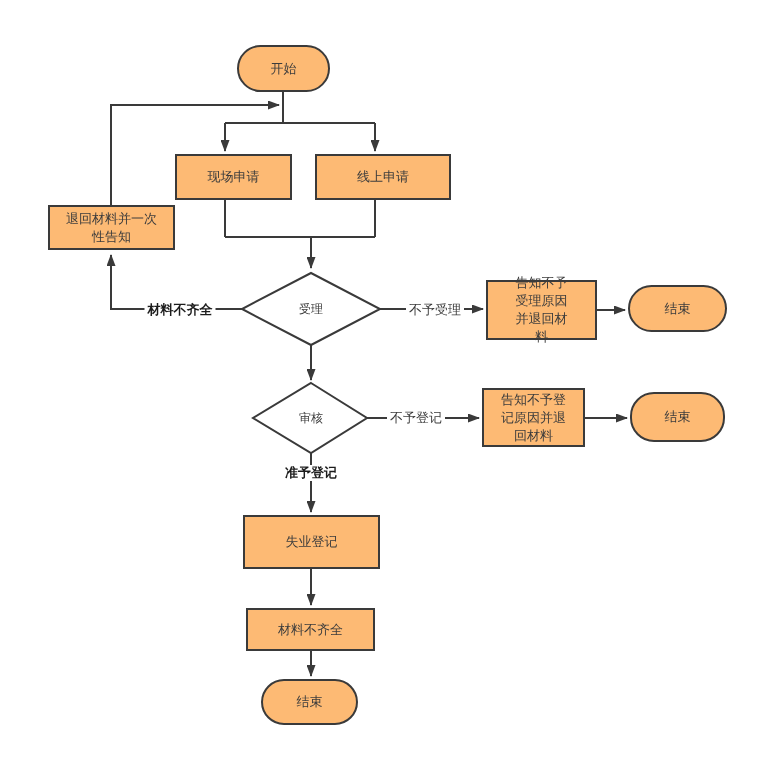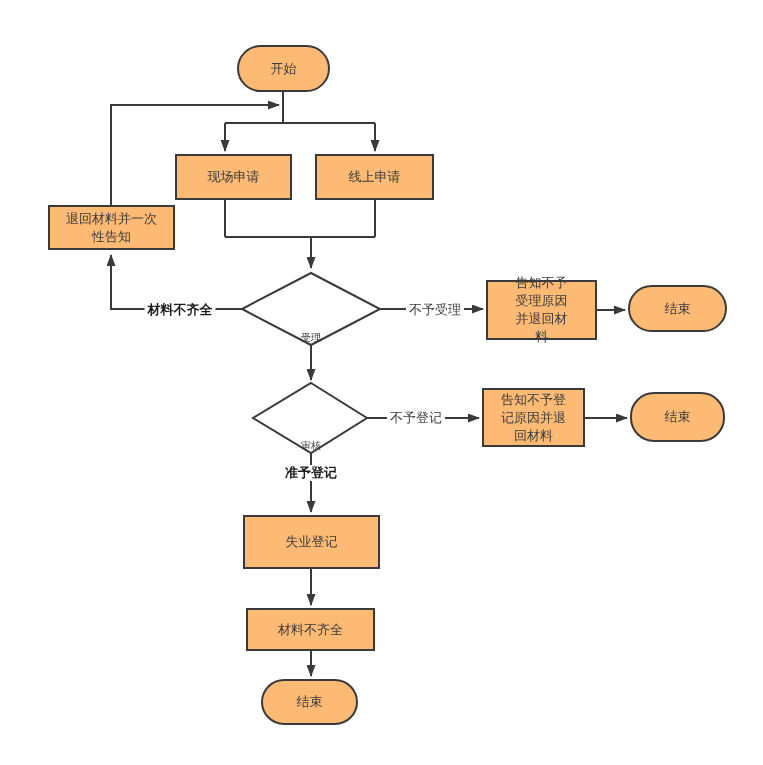--- a/index.html
+++ b/index.html
@@ -32,24 +32,24 @@
     text-align: center;
     font-size: 13px;
     line-height: 18px;
     color: #3c3c3c;
     word-break: break-all;
   }
   .terminator { border-radius: 24px; }
   .diamond-label {
     position: absolute;
     display: flex;
-    align-items: flex-end;
+    align-items: center;
     justify-content: center;
     text-align: center;
-    font-size: 10px;
+    font-size: 12px;
     color: #3c3c3c;
     border: none;
     background: transparent;
   }
   .edge-label {
     position: absolute;
     transform: translate(-50%, -50%);
     background: #ffffff;
     padding: 0 3px;
     font-size: 13px;
@@ -57,21 +57,21 @@
     color: #3c3c3c;
     white-space: nowrap;
   }
   .edge-label.bold {
     font-weight: bold;
     color: #1c1c1c;
   }
   
   .n-start    { left: 237px; top: 45px;  width: 93px;  height: 47px; }
   .n-onsite   { left: 175px; top: 154px; width: 117px; height: 46px; }
-  .n-online   { left: 315px; top: 154px; width: 119px; height: 46px; text-align: right; }
+  .n-online   { left: 315px; top: 154px; width: 136px; height: 46px; text-align: right; }
   .n-return   { left: 48px;  top: 205px; width: 127px; height: 45px; padding: 6px 12px; }
   .n-notify1  { left: 486px; top: 280px; width: 111px; height: 60px; padding: 0 25px; }
   .n-end1     { left: 628px; top: 285px; width: 99px;  height: 47px; }
   .n-notify2  { left: 482px; top: 388px; width: 103px; height: 59px; padding: 0 14px; }
   .n-end2     { left: 630px; top: 392px; width: 95px;  height: 50px; }
   .n-unemploy { left: 243px; top: 515px; width: 137px; height: 54px; }
   .n-feedback { left: 246px; top: 608px; width: 129px; height: 43px; }
   .n-end3     { left: 261px; top: 679px; width: 97px;  height: 46px; }
   .l-accept   { left: 241px; top: 273px; width: 140px; height: 72px; }
   .l-review   { left: 253px; top: 383px; width: 116px; height: 70px; }

